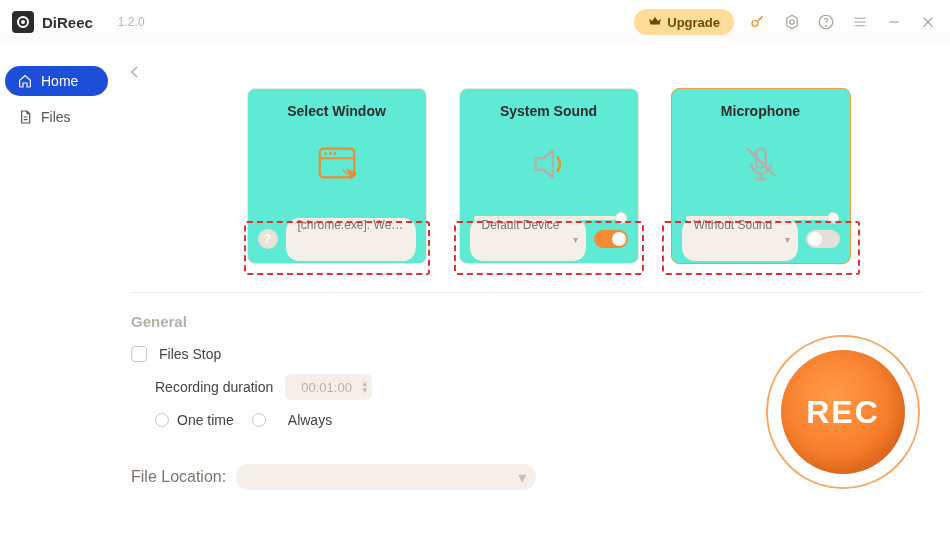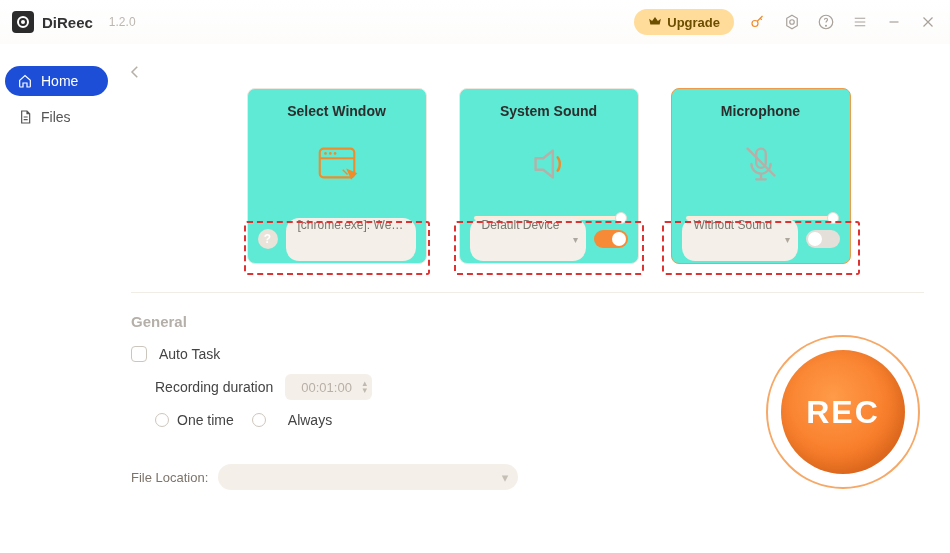--- a/index.html
+++ b/index.html
@@ -3,21 +3,21 @@
 <meta charset="utf-8">
 <style>
   * { box-sizing: border-box; margin: 0; padding: 0; font-family: -apple-system, BlinkMacSystemFont, "Segoe UI", sans-serif; }
   body { width: 950px; height: 553px; background: #fff; overflow: hidden; }
 
   
   .titlebar { height: 44px; display: flex; align-items: center; padding: 0 12px; background: linear-gradient(180deg,#fff 0%,#fdfcfb 100%); }
   .app-logo { width: 22px; height: 22px; border-radius: 4px; background: #2b2b2b; display: flex; align-items: center; justify-content: center; margin-right: 8px; }
   .app-logo-inner { width: 12px; height: 12px; border-radius: 50%; border: 2px solid #fff; background: transparent; position: relative; }
   .app-logo-inner::after { content:""; position:absolute; width:4px; height:4px; border-radius:50%; background:#fff; top:2px; left:2px; }
-  .app-name { font-weight: 700; font-size: 15px; color: #333; margin-right: 16px; }
+  .app-name { font-weight: 700; font-size: 15px; color: #333; margin-right: 25px; }
   .app-version { font-size: 12px; color: #bcb6af; }
   .titlebar-spacer { flex: 1; }
   .upgrade-btn { height: 26px; padding: 0 14px; border-radius: 13px; background: #ffdc99; border: none; display: flex; align-items: center; gap: 5px; color: #6b4e00; font-weight: 600; font-size: 13px; cursor: pointer; margin-right: 14px; }
   .title-icons { display: flex; gap: 14px; align-items: center; }
   .title-icon { width: 20px; height: 20px; color: #a8a19a; cursor: pointer; display:flex; align-items:center; justify-content:center; }
   .title-icon svg { width: 18px; height: 18px; stroke: currentColor; fill: none; stroke-width: 1.6; }
   .title-icon.key svg { stroke:#f08c2b; }
 
   
   .layout { display: flex; height: calc(100% - 44px); }
@@ -60,21 +60,21 @@
   .checkbox { width:16px; height:16px; border-radius:4px; border:1.5px solid #cdc6bd; background:#fff; }
   .indent { margin-left:24px; }
   .duration { height:26px; border-radius:6px; background:#f4efe8; padding:0 20px 0 16px; font-size:13px; color:#b7b0a7; position:relative; display:flex; align-items:center; }
   .duration .spin { position:absolute; right:5px; top:50%; transform:translateY(-50%); font-size:9px; color:#c0b9af; line-height:7px; }
   .radio { width:14px; height:14px; border-radius:50%; border:1.5px solid #cdc6bd; }
   .radio.checked { border-color:#cdc6bd; }
 
   .gear-row { display:flex; align-items:center; gap:10px; margin:28px 0 0 8px; font-size:14px; color:#444; }
   .gear-row svg { width:16px; height:16px; stroke:#a8a29a; fill:none; stroke-width:1.8; }
 
-  .file-row { display:flex; align-items:center; gap:10px; margin:36px 0 0 8px; font-size:13px; color:#7c746a; }
+  .file-row { display:flex; align-items:center; gap:10px; margin:36px 0 0 8px; font-size:16px; color:#7c746a; }
   .file-path { height:26px; border-radius:13px; background:#f4efe8; padding:0 28px 0 14px; display:flex; align-items:center; color:#ccc5bb; position:relative; width:300px; }
   .file-path .chev { position:absolute; right:10px; }
 
   .rec-btn { position:absolute; right:30px; bottom:64px; width:154px; height:154px; border-radius:50%; border:2.5px solid #f6a867; background:#fff; display:flex; align-items:center; justify-content:center; cursor:pointer; }
   .rec-btn .inner { width:124px; height:124px; border-radius:50%; background: radial-gradient(circle at 42% 38%, #ff9b49 0%, #f5711e 78%); display:flex; align-items:center; justify-content:center; color:#fff; font-weight:800; font-size:32px; letter-spacing:2px; box-shadow: inset -6px -8px 18px rgba(0,0,0,.12); }
 </style>
 </head>
 <body>
 
 <div class="titlebar">
@@ -228,21 +228,21 @@
         <div class="dashed" style="left:-10px; right:-10px; bottom:-12px; height:54px;"></div>
       </div>
     </div>
 
     <div class="divider"></div>
 
     <div class="section-title">General</div>
     <div class="general">
       <div class="row">
         <div class="checkbox"></div>
-        <span>Auto Task</span>
+        <span>Files Stop</span>
       </div>
       <div class="row indent">
         <span>Recording duration</span>
         <div class="duration">
           <span>00:01:00</span>
           <span class="spin">▴<br>▾</span>
         </div>
       </div>
       <div class="row indent" style="gap:18px;">
         <div style="display:flex;align-items:center;gap:8px;">

